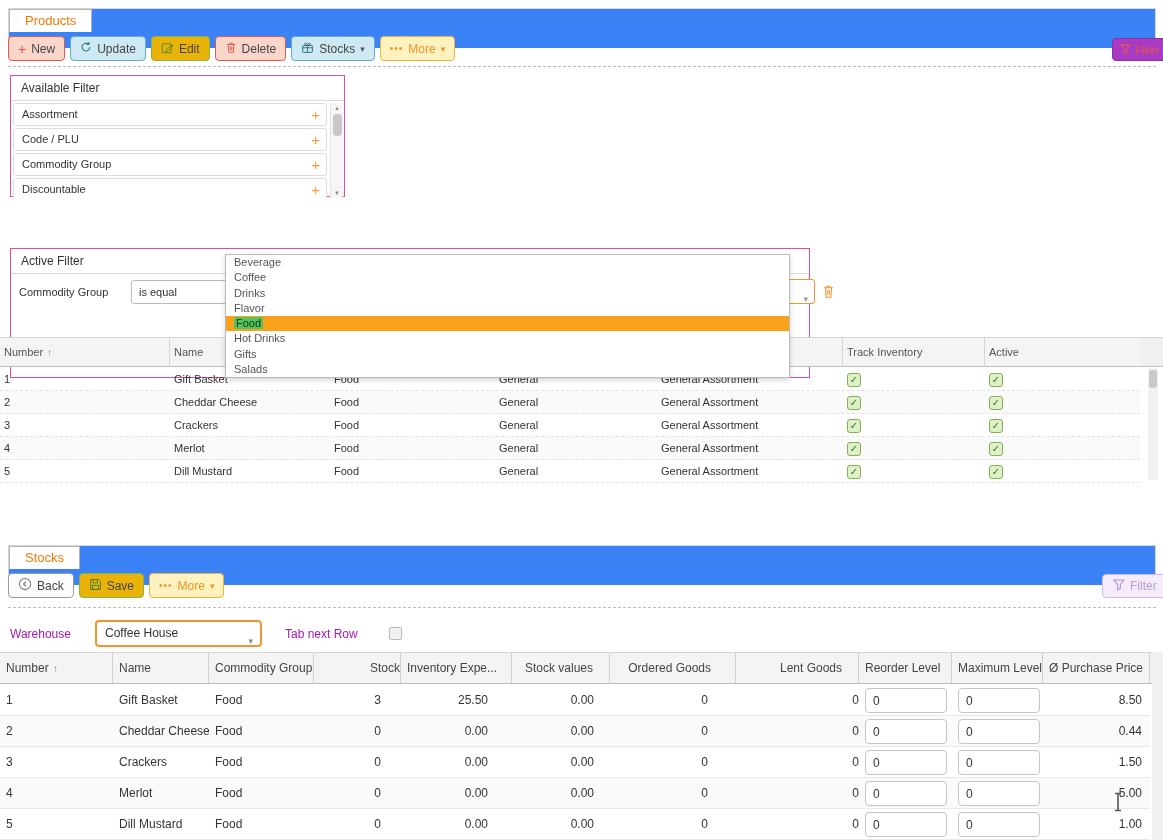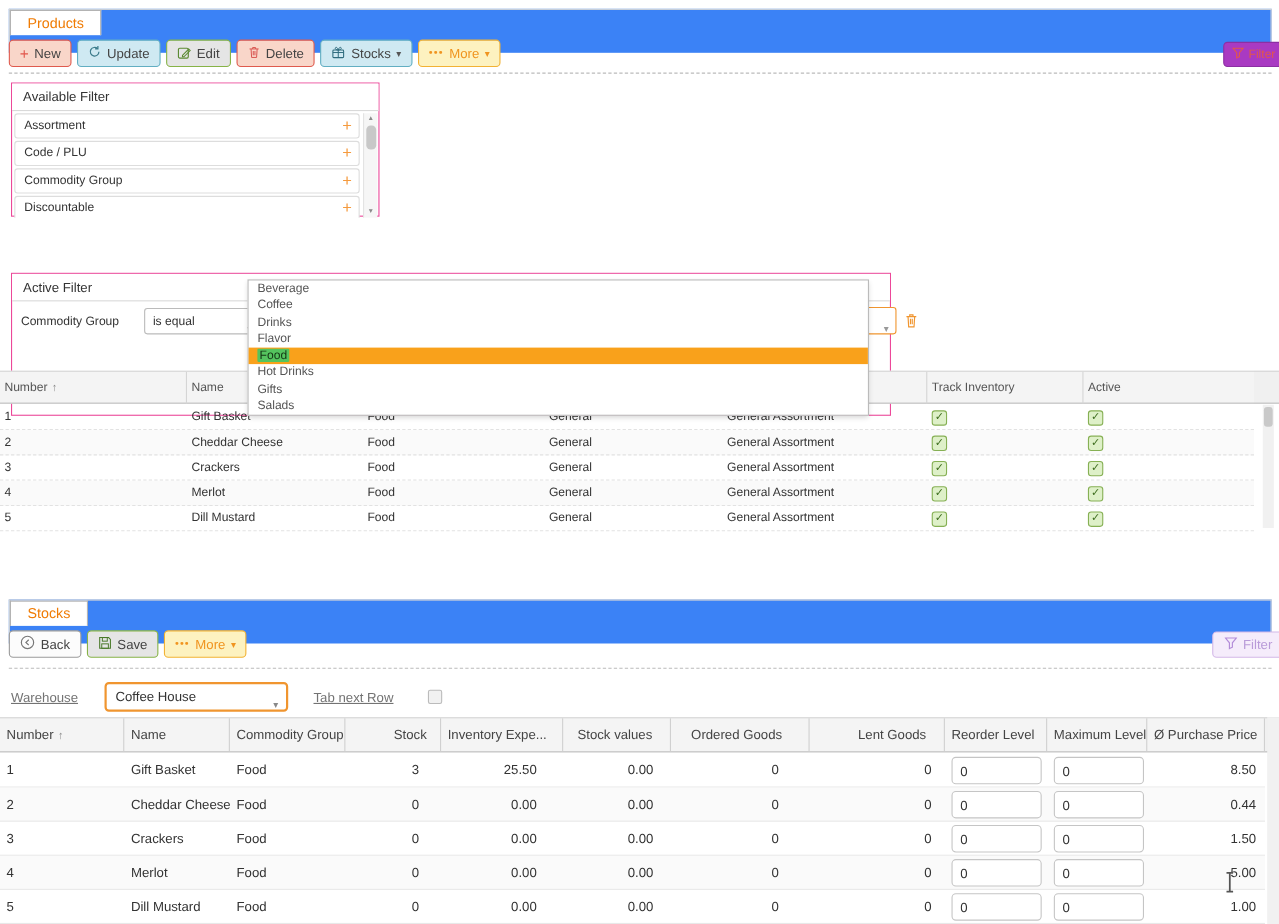--- a/index.html
+++ b/index.html
@@ -10,21 +10,21 @@
   
   .tabstrip { position:absolute; left:8px; width:1148px; height:40px; background:#3b82f6; border:1px solid #d6d6d6; border-bottom:none; }
   .tab-active { position:absolute; top:0; left:0; height:23px; background:#fff; border:1px solid #b3b3b3; border-bottom:none; padding:0 15px; line-height:22px; font-size:13px; color:#f07c05; }
 
   
   .toolbar { position:absolute; left:8px; display:flex; gap:5px; }
   .btn { display:inline-flex; align-items:center; gap:5px; height:25px; padding:0 9px; border-radius:4px; border:1px solid #999; background:#fafafa; font-size:12px; color:#444; cursor:default; }
   .btn svg { flex:0 0 auto; }
   .btn-red    { background:#f9d6c9; border-color:#df5a4e; }
   .btn-blue   { background:#cfe9f2; border-color:#62aec2; }
-  .btn-green  { background:#e5e5e5; border-color:#87b347; }
+  .btn-green  { background:#eab308; border-color:#87b347; }
   .btn-yellow { background:#fdf2c0; border-color:#f2b234; color:#f0941f; }
   .btn-gray   { background:#fcfcfc; border-color:#9a9a9a; }
   .plusglyph { color:#e2574c; font-size:14px; line-height:1; }
   .caret { font-size:9px; color:#555; }
   .caret-o { font-size:9px; color:#f0941f; }
   .dots-o { letter-spacing:1px; color:#f0941f; font-size:10px; }
   .btn-filter-solid { position:absolute; height:23px; display:inline-flex; align-items:center; gap:4px; padding:0 7px; border-radius:4px; background:#a93ac2; border:1px solid #8c2fa3; color:#e2574c; font-size:11px; }
   .btn-filter-light { position:absolute; height:24px; display:inline-flex; align-items:center; gap:5px; padding:0 10px; border-radius:4px; background:#f5ecfb; border:1px solid #d3b8e8; color:#b99bd9; font-size:12px; }
   .sep-dashed { position:absolute; left:8px; width:1148px; border-top:1px dashed #bbb; }
 
@@ -59,35 +59,35 @@
   .p-head .hc { font-size:11px; color:#555; line-height:28px; padding-left:4px; border-right:1px solid #d5d5d5; }
   .p-head .hc:last-child { border-right:none; }
   .p-body { position:absolute; left:0; top:368px; }
   .p-r { height:23px; border-bottom:1px dashed #e2e2e2; }
   .p-r.alt { background:#fafafa; }
   .p-r .c { font-size:11px; color:#333; line-height:22px; padding-left:4px; overflow:hidden; white-space:nowrap; }
   .hdr-filler { position:absolute; background:#f0f0f0; border-top:1px solid #d5d5d5; border-bottom:1px solid #bdbdbd; }
   .checkicon { display:inline-block; width:14px; height:14px; margin-top:4px; background:#def0c8; border:1px solid #86b054; border-radius:3px; color:#3f6e1f; font-size:10px; line-height:12px; text-align:center; }
 
   
-  .wh-label { position:absolute; font-size:12px; color:#737373;text-decoration:underline; }
+  .wh-label { position:absolute; font-size:12px; color:#a21caf; }
   .wh-select { position:absolute; width:167px; height:27px; border:2px solid #f0952f; border-radius:4px; background:#fff; font-size:12px; line-height:23px; padding:0 20px 0 8px; color:#333; }
   .wh-select .caret { position:absolute; right:7px; top:8px; color:#888; }
   .checkbox-empty { position:absolute; width:13px; height:13px; background:#f1f1f1; border:1px solid #bbb; border-radius:2px; }
 
   
   .srow { display:grid; grid-template-columns:113px 96px 105px 87px 111px 98px 126px 123px 93px 91px 107px; width:1150px; }
   .s-head { position:absolute; left:0; top:652px; height:32px; background:#f4f4f4; border-top:1px solid #d5d5d5; border-bottom:1px solid #bdbdbd; }
   .s-head .hc { font-size:12px; color:#444; line-height:30px; padding-left:6px; border-right:1px solid #d0d0d0; white-space:nowrap; overflow:hidden; }
   .s-body { position:absolute; left:0; top:685px; }
   .s-r { height:31px; border-bottom:1px solid #e8e8e8; }
   .s-r.alt { background:#fafafa; }
   .s-r .c { font-size:12px; color:#333; line-height:30px; white-space:nowrap; overflow:hidden; padding-left:6px; }
   .ar { text-align:right; }
-  .pr8{padding-right:8px;} .pr12{padding-right:12px;} .pr16{padding-right:16px;} .pr20{padding-right:20px;} .pr24{padding-right:24px;} .pr28{padding-right:28px;}
+  .pr8{padding-right:8px;} .pr12{} .pr16{padding-right:16px;} .pr20{padding-right:20px;} .pr24{padding-right:24px;} .pr28{padding-right:28px;}
   .cell-input { width:82px; height:25px; margin-top:3px; border:1px solid #c5c5c5; border-radius:4px; font-family:"Liberation Sans",sans-serif; font-size:12px; color:#333; padding-left:7px; background:#fff; }
   .sort-arrow { color:#888; font-size:10px; margin-left:4px; }
   .side-strip { position:absolute; background:#f1f1f1; }
   .side-thumb { position:absolute; background:#c9c9c9; border-radius:3px; }
 </style>
 </head>
 <body>
 
 <div id="root">
 

